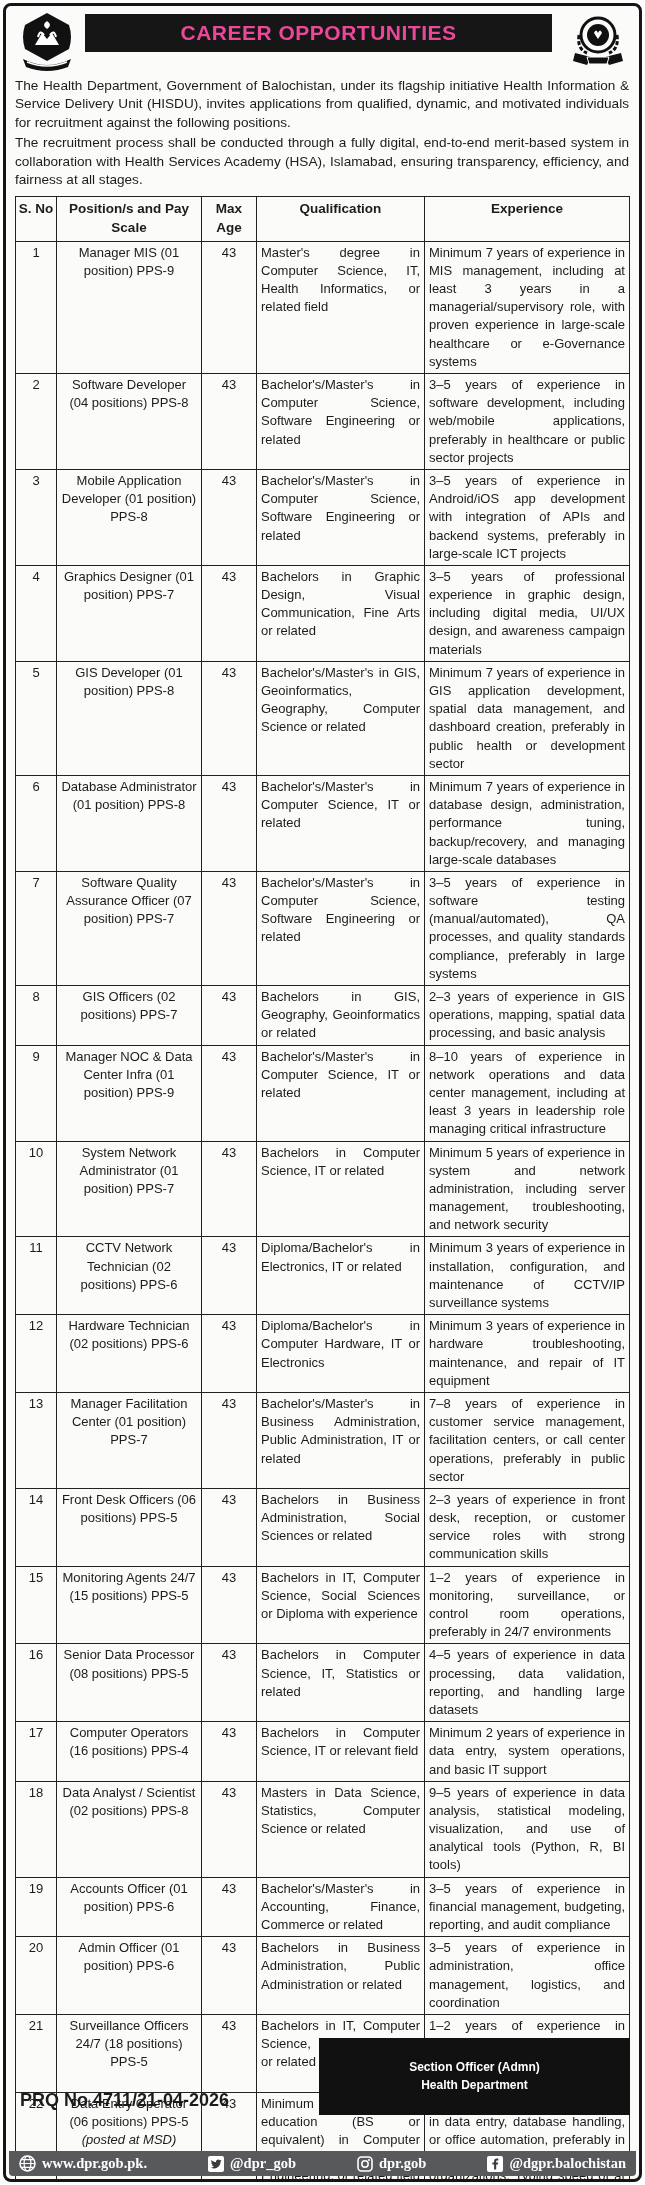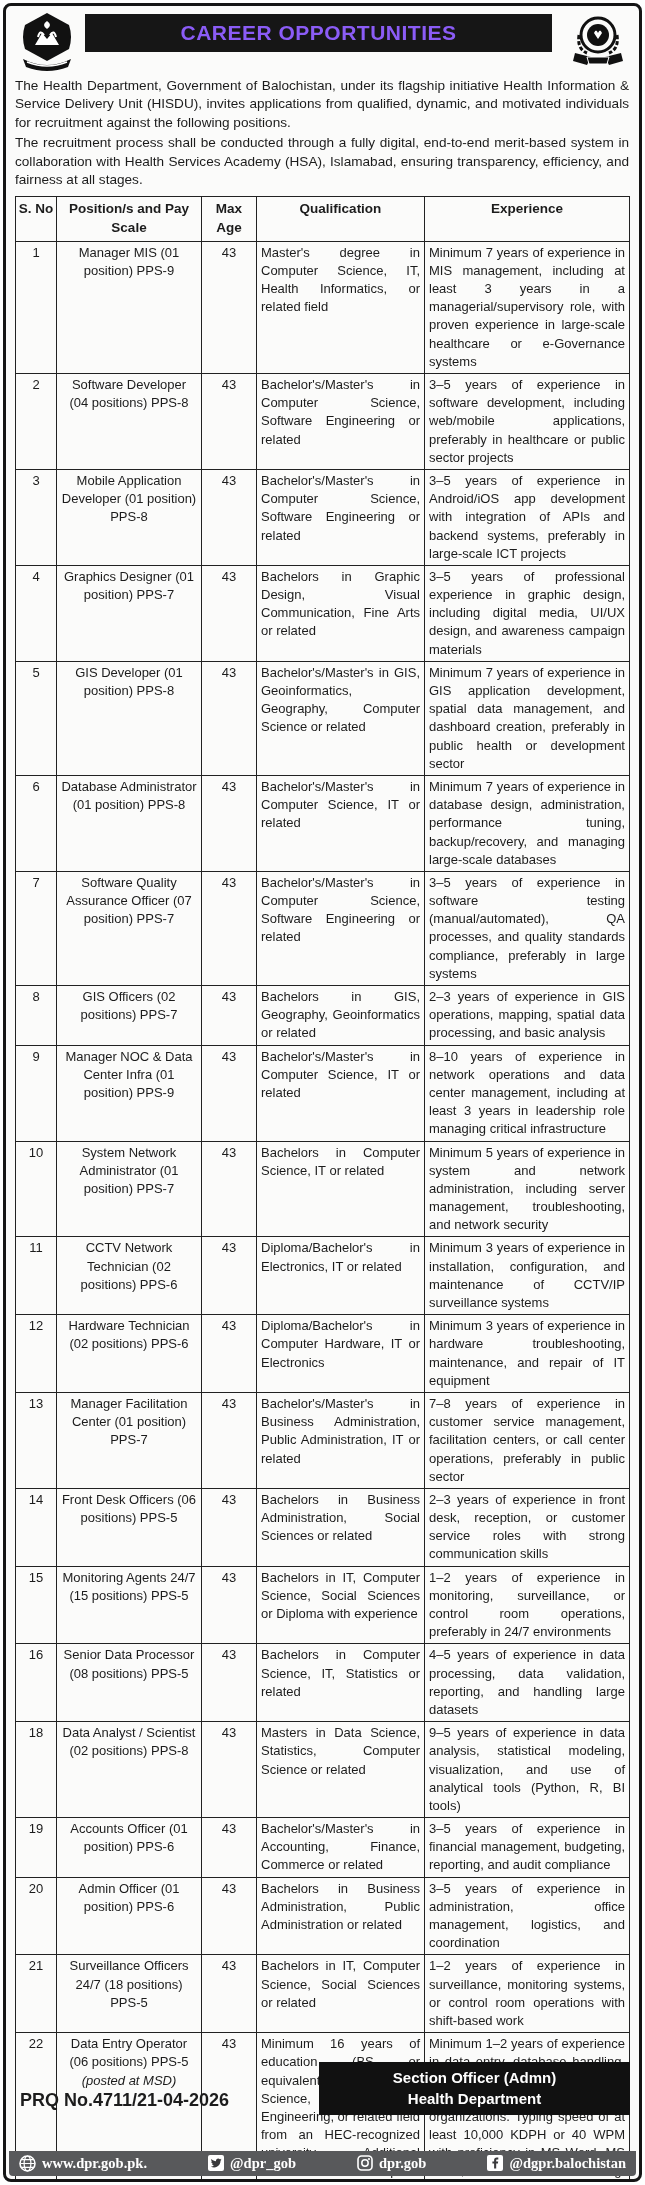--- a/index.html
+++ b/index.html
@@ -2,43 +2,43 @@
 <html><head>
 <meta charset="utf-8">
 <style>
   html,body{margin:0;padding:0;background:#ffffff;}
   body{width:645px;font-family:"Liberation Sans","DejaVu Sans",sans-serif;color:#1c1c1c;}
   .ad{box-sizing:border-box;width:639px;height:2179px;margin:3px;border:3px solid #151515;border-radius:8px;
       background:#fbfbfa;padding:5px 9px 0 9px;overflow:hidden;position:relative;}
   
   .hdr{display:flex;align-items:flex-start;margin-bottom:4px;}
   .logo{flex:0 0 64px;display:flex;justify-content:center;}
-  .titlebar{flex:1;background:#161616;color:#8b5cf6;text-align:center;font-weight:bold;
+  .titlebar{flex:1;background:#161616;color:#ec4899;text-align:center;font-weight:bold;
             font-size:21px;letter-spacing:.5px;padding:7px 0;margin:3px 14px 0 6px;}
   .intro{font-size:13.6px;line-height:1.36;text-align:justify;margin:2px 1px 6px 0;}
   .intro p{margin:0 0 2px 0;}
   
   table.jobs{width:100%;border-collapse:collapse;table-layout:fixed;font-size:13px;line-height:1.4;}
   table.jobs th,table.jobs td{border:1.6px solid #222;vertical-align:top;padding:2px 4px;}
   table.jobs th{font-weight:bold;text-align:center;font-size:13.5px;padding:3px 2px;}
   .c-sno{width:36px;text-align:center;}
   .c-pos{width:140px;text-align:center;}
   .c-age{width:50px;text-align:center;}
   .c-qual{width:163px;text-align:justify;}
   .c-exp{width:auto;text-align:justify;}
   .pos-note{font-style:italic;}
   
   .officer-box{position:absolute;right:9px;bottom:64px;background:#111;color:#fff;text-align:center;
-               font-weight:bold;font-size:15px;line-height:1.45;padding:5px 18px;min-width:275px;}
+               font-weight:bold;font-size:12px;line-height:1.45;padding:21px 18px;min-width:275px;}
   .prq{position:absolute;left:14px;bottom:68px;font-weight:bold;font-size:18px;}
   .footbar{position:absolute;left:3px;right:3px;bottom:3px;background:#58595b;color:#fff;
            display:flex;align-items:center;justify-content:space-between;padding:4px 10px;
            font-family:"Liberation Serif","DejaVu Serif",serif;font-weight:bold;font-size:14.5px;
            border-radius:0 0 4px 4px;}
-  .fitem{display:flex;align-items:flex-start;gap:6px;white-space:nowrap;}
+  .fitem{display:flex;align-items:center;gap:6px;white-space:nowrap;}
   .fitem svg{display:block;}
   .emblem svg{display:block;}
 </style>
 </head>
 <body>
 
 <div class="ad">
 
   <div class="hdr">
     <div class="logo emblem">
@@ -186,20 +186,27 @@
           <td class="c-exp">1–2 years of experience in monitoring, surveillance, or control room operations, preferably in 24/7 environments</td>
         </tr>
         <tr>
           <td class="c-sno">16</td>
           <td class="c-pos"><span>Senior Data Processor (08 positions) PPS-5</span></td>
           <td class="c-age">43</td>
           <td class="c-qual">Bachelors in Computer Science, IT, Statistics or related</td>
           <td class="c-exp">4–5 years of experience in data processing, data validation, reporting, and handling large datasets</td>
         </tr>
         <tr>
+          <td class="c-sno">17</td>
+          <td class="c-pos"><span>Computer Operators (16 positions) PPS-4</span></td>
+          <td class="c-age">43</td>
+          <td class="c-qual">Bachelors in Computer Science, IT or relevant field</td>
+          <td class="c-exp">Minimum 2 years of experience in data entry, system operations, and basic IT support</td>
+        </tr>
+        <tr>
           <td class="c-sno">18</td>
           <td class="c-pos"><span>Data Analyst / Scientist (02 positions) PPS-8</span></td>
           <td class="c-age">43</td>
           <td class="c-qual">Masters in Data Science, Statistics, Computer Science or related</td>
           <td class="c-exp">9–5 years of experience in data analysis, statistical modeling, visualization, and use of analytical tools (Python, R, BI tools)</td>
         </tr>
         <tr>
           <td class="c-sno">19</td>
           <td class="c-pos"><span>Accounts Officer (01 position) PPS-6</span></td>
           <td class="c-age">43</td>

